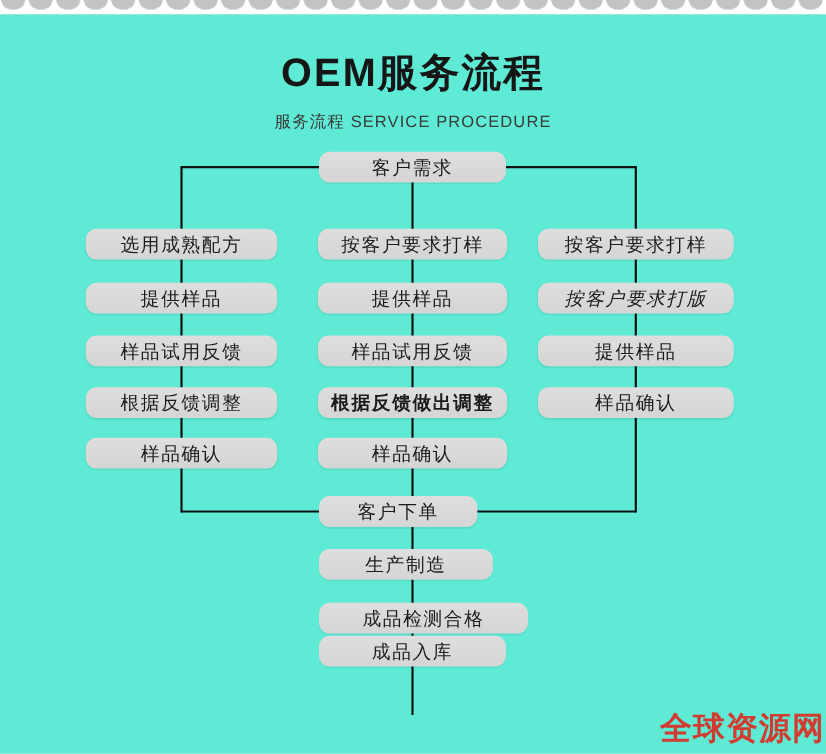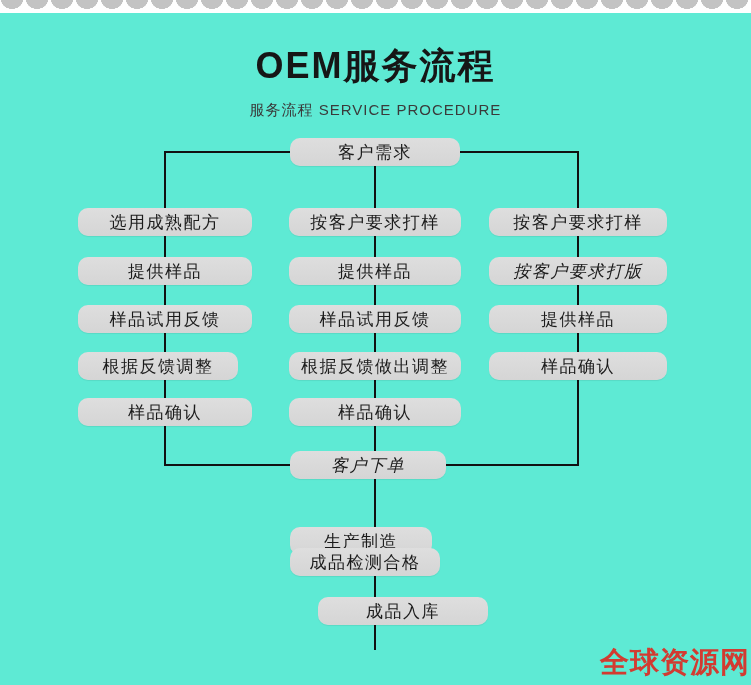--- a/index.html
+++ b/index.html
@@ -80,32 +80,32 @@
     <line x1="375" y1="160" x2="375" y2="650" stroke="#111111" stroke-width="2"></line>
 
     <line x1="165" y1="465" x2="578" y2="465" stroke="#111111" stroke-width="2"></line>
   </svg>
 
   <div id="flow-nodes">
       <div class="flow-box" style="width: 174px; left: 78px; top: 208px;">选用成熟配方</div>
       <div class="flow-box" style="width: 170px; left: 290px; top: 138px;">客户需求</div>
       <div class="flow-box" style="width: 174px; left: 78px; top: 257px;">提供样品</div>
       <div class="flow-box" style="width: 174px; left: 78px; top: 305px;">样品试用反馈</div>
-      <div class="flow-box" style="width: 160px; left: 78px; top: 352px;">根据反馈调整</div>
+      <div class="flow-box" style="width: 174px; left: 78px; top: 352px;">根据反馈调整</div>
       <div class="flow-box" style="width: 174px; left: 78px; top: 398px;">样品确认</div>
       <div class="flow-box" style="width: 172px; left: 289px; top: 208px;">按客户要求打样</div>
       <div class="flow-box" style="width: 172px; left: 289px; top: 257px;">提供样品</div>
       <div class="flow-box" style="width: 172px; left: 289px; top: 305px;">样品试用反馈</div>
-      <div class="flow-box" style="width: 172px; left: 289px; top: 352px;">根据反馈做出调整</div>
+      <div class="flow-box" style="width: 172px; left: 289px; top: 352px; font-weight: bold;">根据反馈做出调整</div>
       <div class="flow-box" style="width: 172px; left: 289px; top: 398px;">样品确认</div>
       <div class="flow-box" style="width: 178px; left: 489px; top: 208px;">按客户要求打样</div>
       <div class="flow-box" style="width: 178px; left: 489px; top: 257px; font-style: italic;">按客户要求打版</div>
       <div class="flow-box" style="width: 178px; left: 489px; top: 305px;">提供样品</div>
       <div class="flow-box" style="width: 178px; left: 489px; top: 352px;">样品确认</div>
-      <div class="flow-box" style="width: 156px; left: 290px; top: 451px; font-style: italic;">客户下单</div>
-      <div class="flow-box" style="width: 142px; left: 290px; top: 527px;">生产制造</div>
-      <div class="flow-box" style="width: 150px; left: 290px; top: 548px;">成品检测合格</div>
-      <div class="flow-box" style="width: 170px; left: 290px; top: 597px; margin-left: 28px;">成品入库</div>
+      <div class="flow-box" style="width: 144px; left: 290px; top: 451px;">客户下单</div>
+      <div class="flow-box" style="width: 158px; left: 290px; top: 499px;">生产制造</div>
+      <div class="flow-box" style="width: 190px; left: 290px; top: 548px;">成品检测合格</div>
+      <div class="flow-box" style="width: 170px; left: 290px; top: 578px;">成品入库</div>
     </div>
 
   <div class="watermark">全球资源网</div>
 
 </div>
 
 </body></html>

